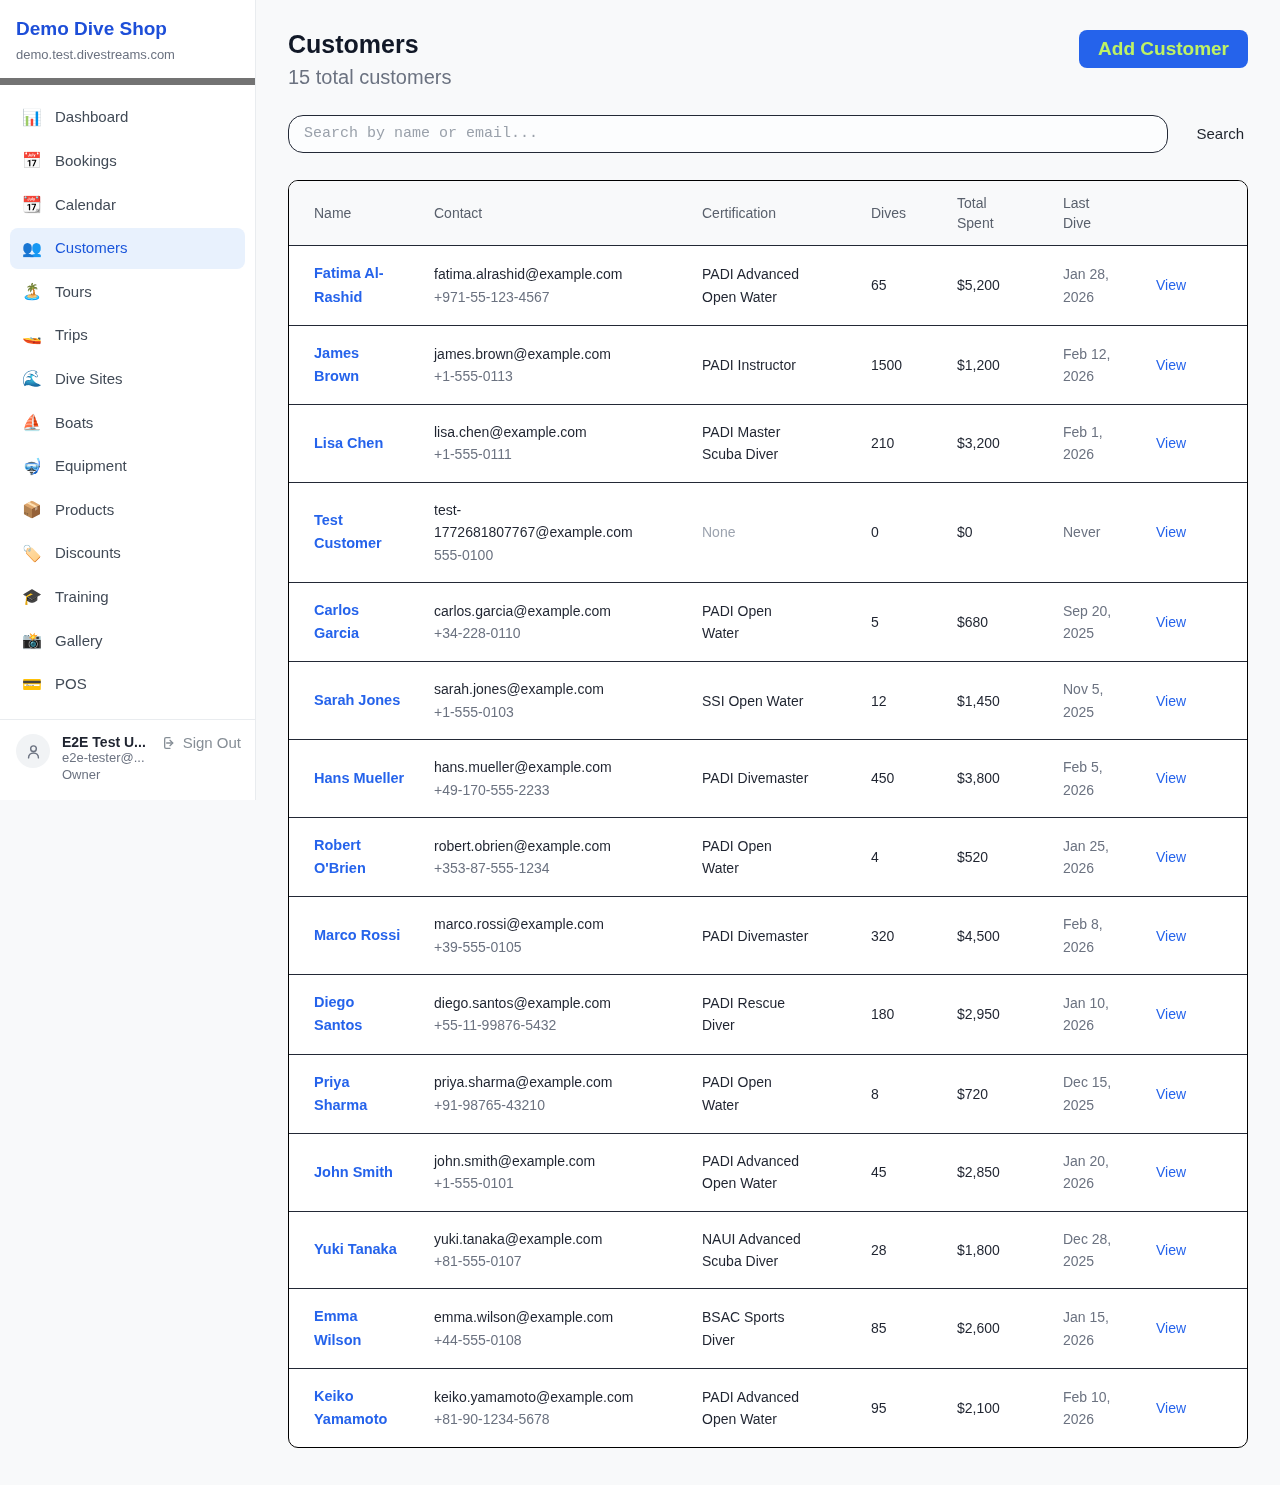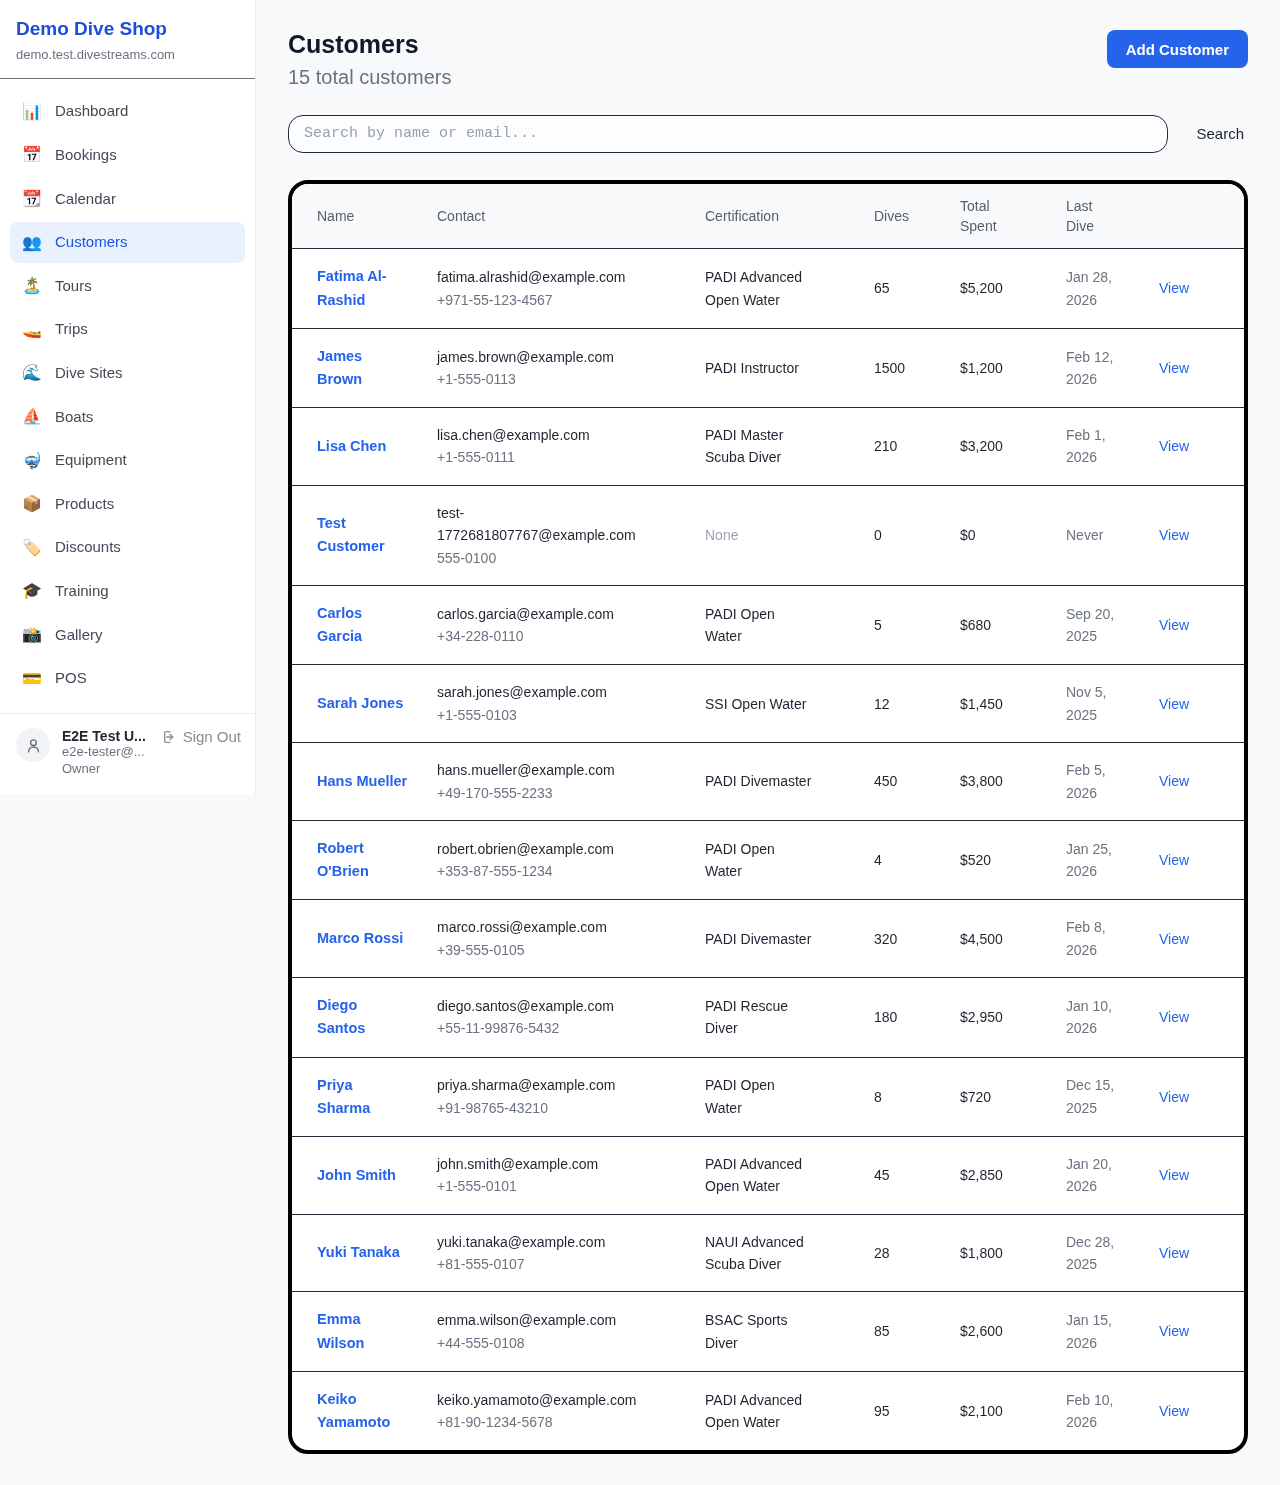--- a/index.html
+++ b/index.html
@@ -12,21 +12,21 @@
     font-size: 14px;
   }
   .app { display: flex; align-items: flex-start; width: 1280px; }
 
   
   .sidebar {
     width: 256px; flex: 0 0 256px;
     background: #ffffff;
     border-right: 1px solid #e9ecef;
   }
-  .brand { padding: 18px 16px 16px; border-bottom: 1px solid #737373; }
+  .brand { padding: 18px 16px 16px; border-bottom: 7px solid #737373; }
   .brand-name { color: #1d4ed8; font-size: 19px; font-weight: bold; line-height: 1.2; }
   .brand-domain { color: #6b7280; font-size: 13px; margin-top: 6px; }
   .nav { list-style: none; margin: 0; padding: 12px 10px; }
   .nav-item {
     display: flex; align-items: center; gap: 13px;
     padding: 10px 12px; margin-bottom: 2px;
     border-radius: 8px;
     color: #414a56; font-size: 15px;
     cursor: pointer; line-height: 1.35;
   }
@@ -52,24 +52,24 @@
     background: none; border: none; font-family: inherit;
     padding: 0; white-space: nowrap;
   }
 
   
   .main { flex: 1; padding: 30px 32px 28px; }
   .page-header { display: flex; justify-content: space-between; align-items: flex-start; }
   .page-title { font-size: 25px; font-weight: bold; color: #111827; line-height: 1.15; margin: 0; }
   .page-subtitle { font-size: 20px; color: #6b7280; margin-top: 7px; }
   .add-btn {
-    background: #2563eb; color: #ffffff;
+    background: #2563eb; color: #bef264;
     border: none; border-radius: 8px;
     height: 38px; padding: 0 19px;
-    font-size: 15px; font-weight: 600;
+    font-size: 19px; font-weight: 600;
     font-family: inherit; cursor: pointer;
   }
 
   .search-row { display: flex; align-items: center; gap: 24px; margin-top: 26px; }
   .search-input {
     flex: 1; height: 38px;
     border: 1px solid #232936; border-radius: 15px;
     padding: 0 15px; font-size: 15px;
     background: #fcfdfe; color: #212529;
     font-family: Liberation Mono, monospace; outline: none;
@@ -77,22 +77,22 @@
   .search-input::placeholder { color: #9aa1ab; }
   .search-btn {
     background: none; border: none; cursor: pointer;
     color: #1f242c; font-size: 15px; font-family: inherit; padding: 0 4px;
   }
 
   
   .table-card {
     margin-top: 27px;
     background: #ffffff;
-    border: 4px solid #000000;
-    border-radius: 20px;
+    border: 1px solid #000000;
+    border-radius: 10px;
     overflow: hidden;
   }
   table { width: 100%; border-collapse: collapse; font-size: 14px; table-layout: fixed; }
   col.c-name { width: 145px; }
   col.c-contact { width: 268px; }
   col.c-cert { width: 169px; }
   col.c-dives { width: 86px; }
   col.c-total { width: 106px; }
   col.c-last { width: 93px; }
   col.c-view { width: auto; }

